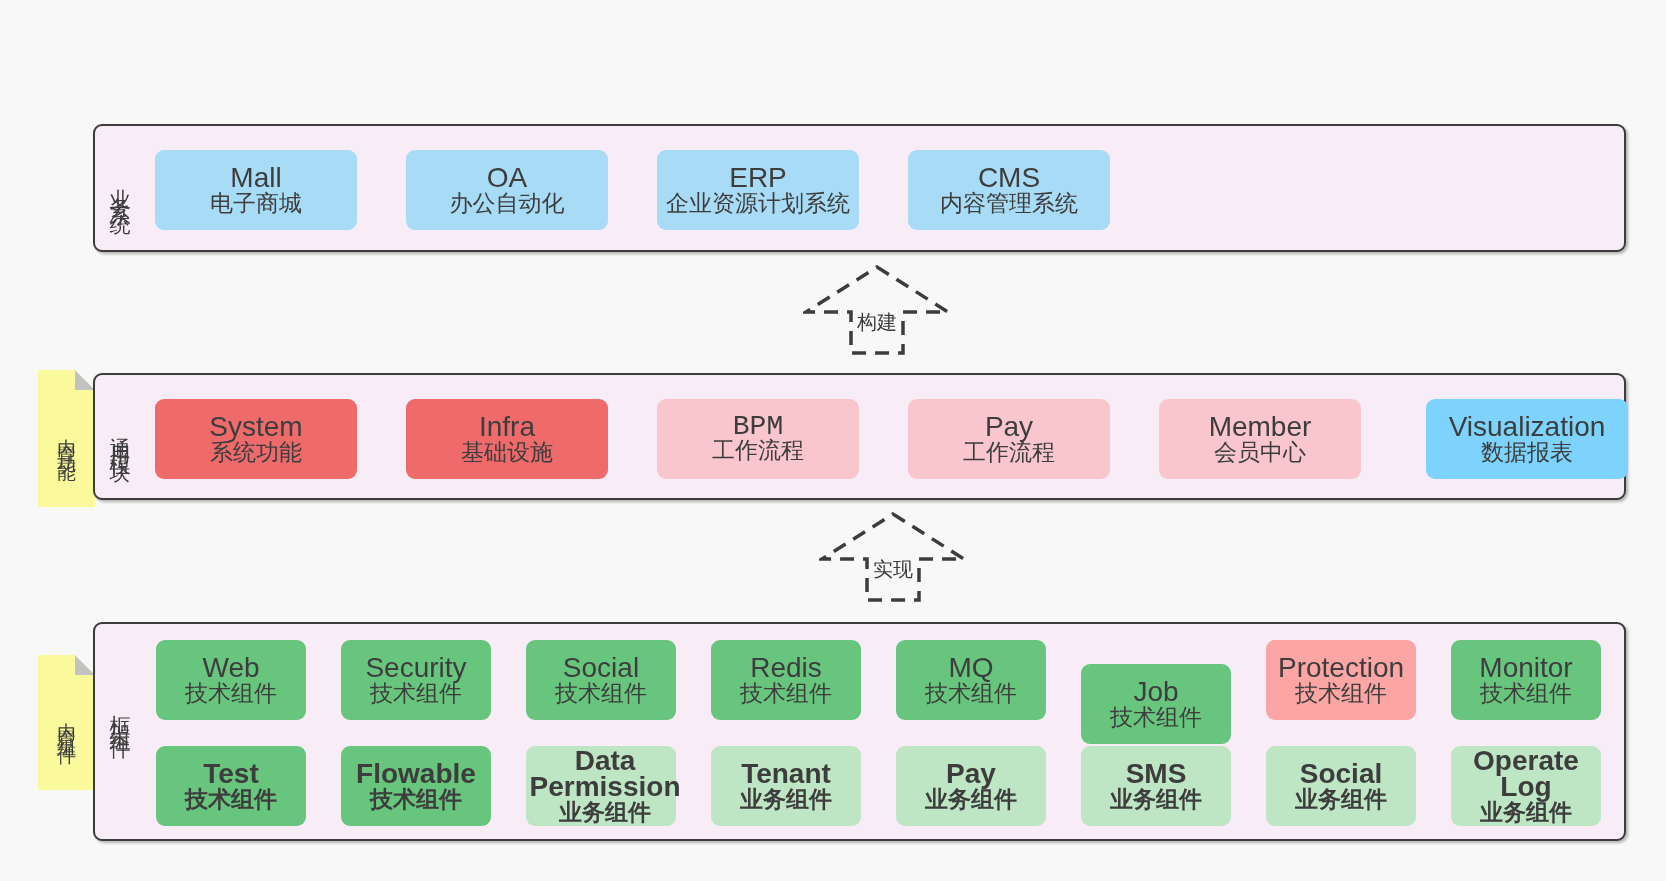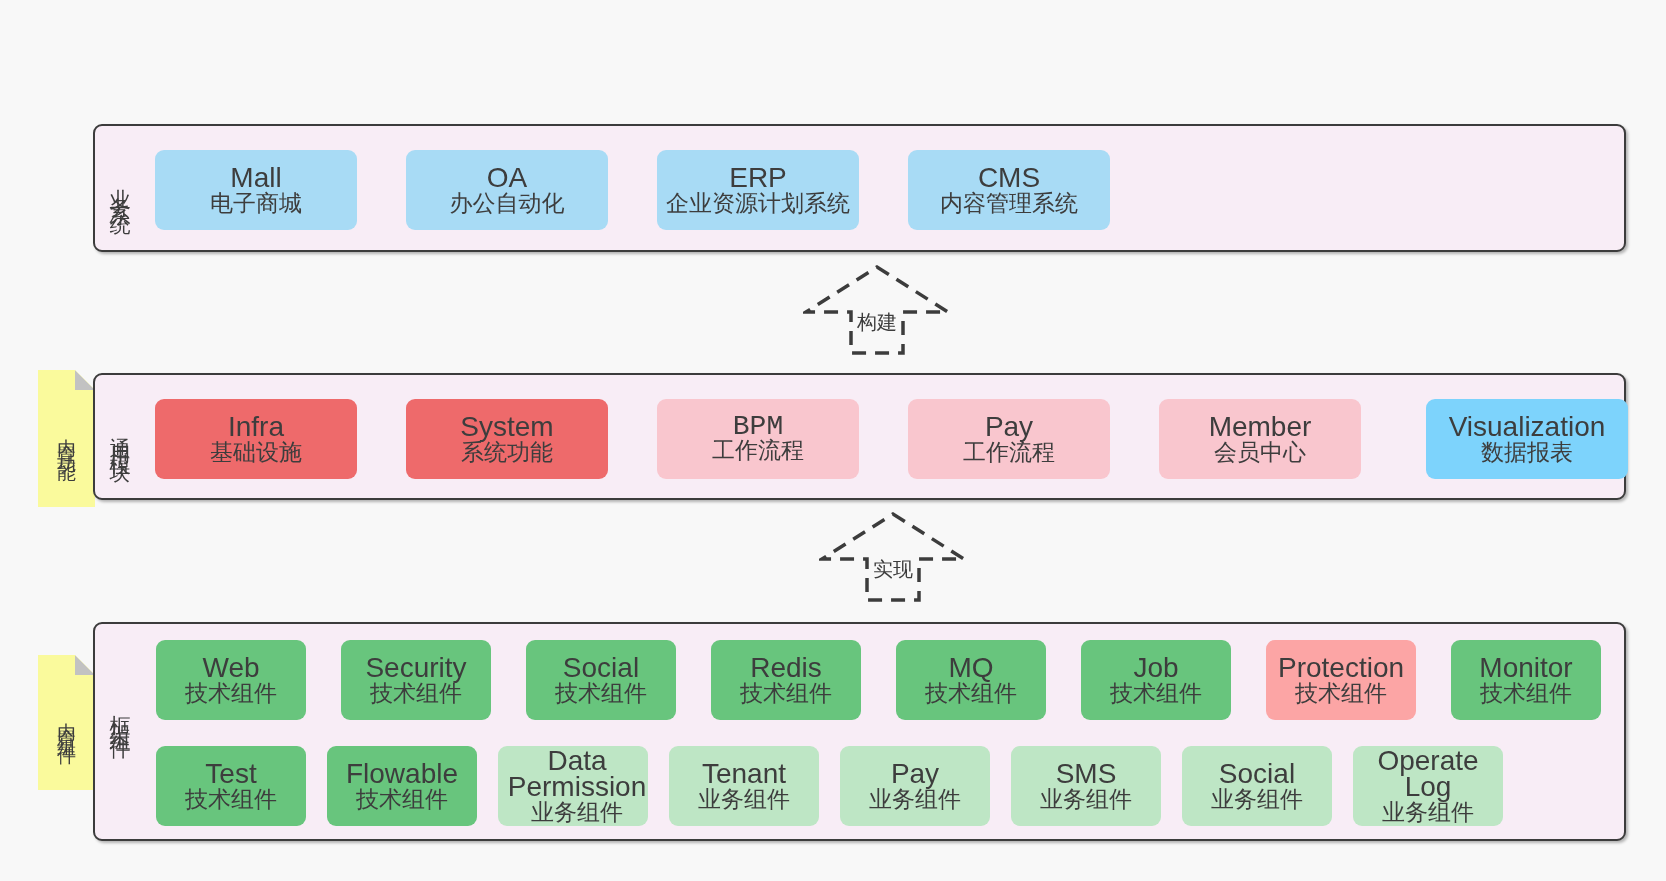--- a/index.html
+++ b/index.html
@@ -39,21 +39,21 @@
     color:var(--text,#3d3d3d);
   }
   .c3 .layer-label-inner{position:relative;top:-18px;}
   
   .row{
     position:absolute;
     display:flex;
   }
   .c1 .row,.c2 .row{left:60px;top:24px;gap:49px;}
   .c3 .row-0{left:61px;top:16px;gap:35px;}
-  .c3 .row-1{left:61px;top:122px;gap:21px;}
+  .c3 .row-1{left:61px;top:122px;gap:35px;font-weight:bold;}
   .box{
     height:80px;
     border-radius:9px;
     display:flex;flex-direction:column;
     align-items:center;justify-content:center;
     text-align:center;
     padding:0 4px;box-sizing:border-box;
   }
   .c1 .box,.c2 .box{width:202px;}
   .c3 .box{width:150px;}
@@ -142,26 +142,26 @@
     <polygon points="74,3 145,48 100,48 100,89 48,89 48,48 3,48"></polygon>
     <text x="74" y="65" text-anchor="middle">构建</text>
   </svg>
 
   <div class="layer c2">
     <div class="layer-label">
       <span class="layer-label-inner">通用模块</span>
     </div>
     <div class="row row-0">
         <div class="box" style="background: rgb(238, 106, 107);">
+          <div class="box-name">System</div>
+          <div class="box-desc">系统功能</div>
+        </div>
+        <div class="box" style="background: rgb(238, 106, 107);">
           <div class="box-name">Infra</div>
           <div class="box-desc">基础设施</div>
-        </div>
-        <div class="box" style="background: rgb(238, 106, 107);">
-          <div class="box-name">System</div>
-          <div class="box-desc">系统功能</div>
         </div>
         <div class="box" style="background: rgb(249, 198, 206); font-family: Liberation Mono, monospace;">
           <div class="box-name">BPM</div>
           <div class="box-desc">工作流程</div>
         </div>
         <div class="box" style="background: rgb(249, 198, 206);">
           <div class="box-name">Pay</div>
           <div class="box-desc">工作流程</div>
         </div>
         <div class="box" style="background: rgb(249, 198, 206);">
@@ -198,21 +198,21 @@
           <div class="box-desc">技术组件</div>
         </div>
         <div class="box" style="background: rgb(104, 197, 125);">
           <div class="box-name">Redis</div>
           <div class="box-desc">技术组件</div>
         </div>
         <div class="box" style="background: rgb(104, 197, 125);">
           <div class="box-name">MQ</div>
           <div class="box-desc">技术组件</div>
         </div>
-        <div class="box" style="background: rgb(104, 197, 125);">
+        <div class="box" style="background: rgb(104, 197, 125); margin-top: 24px;">
           <div class="box-name">Job</div>
           <div class="box-desc">技术组件</div>
         </div>
         <div class="box" style="background: #fca5a5;">
           <div class="box-name">Protection</div>
           <div class="box-desc">技术组件</div>
         </div>
         <div class="box" style="background: rgb(104, 197, 125);">
           <div class="box-name">Monitor</div>
           <div class="box-desc">技术组件</div>

